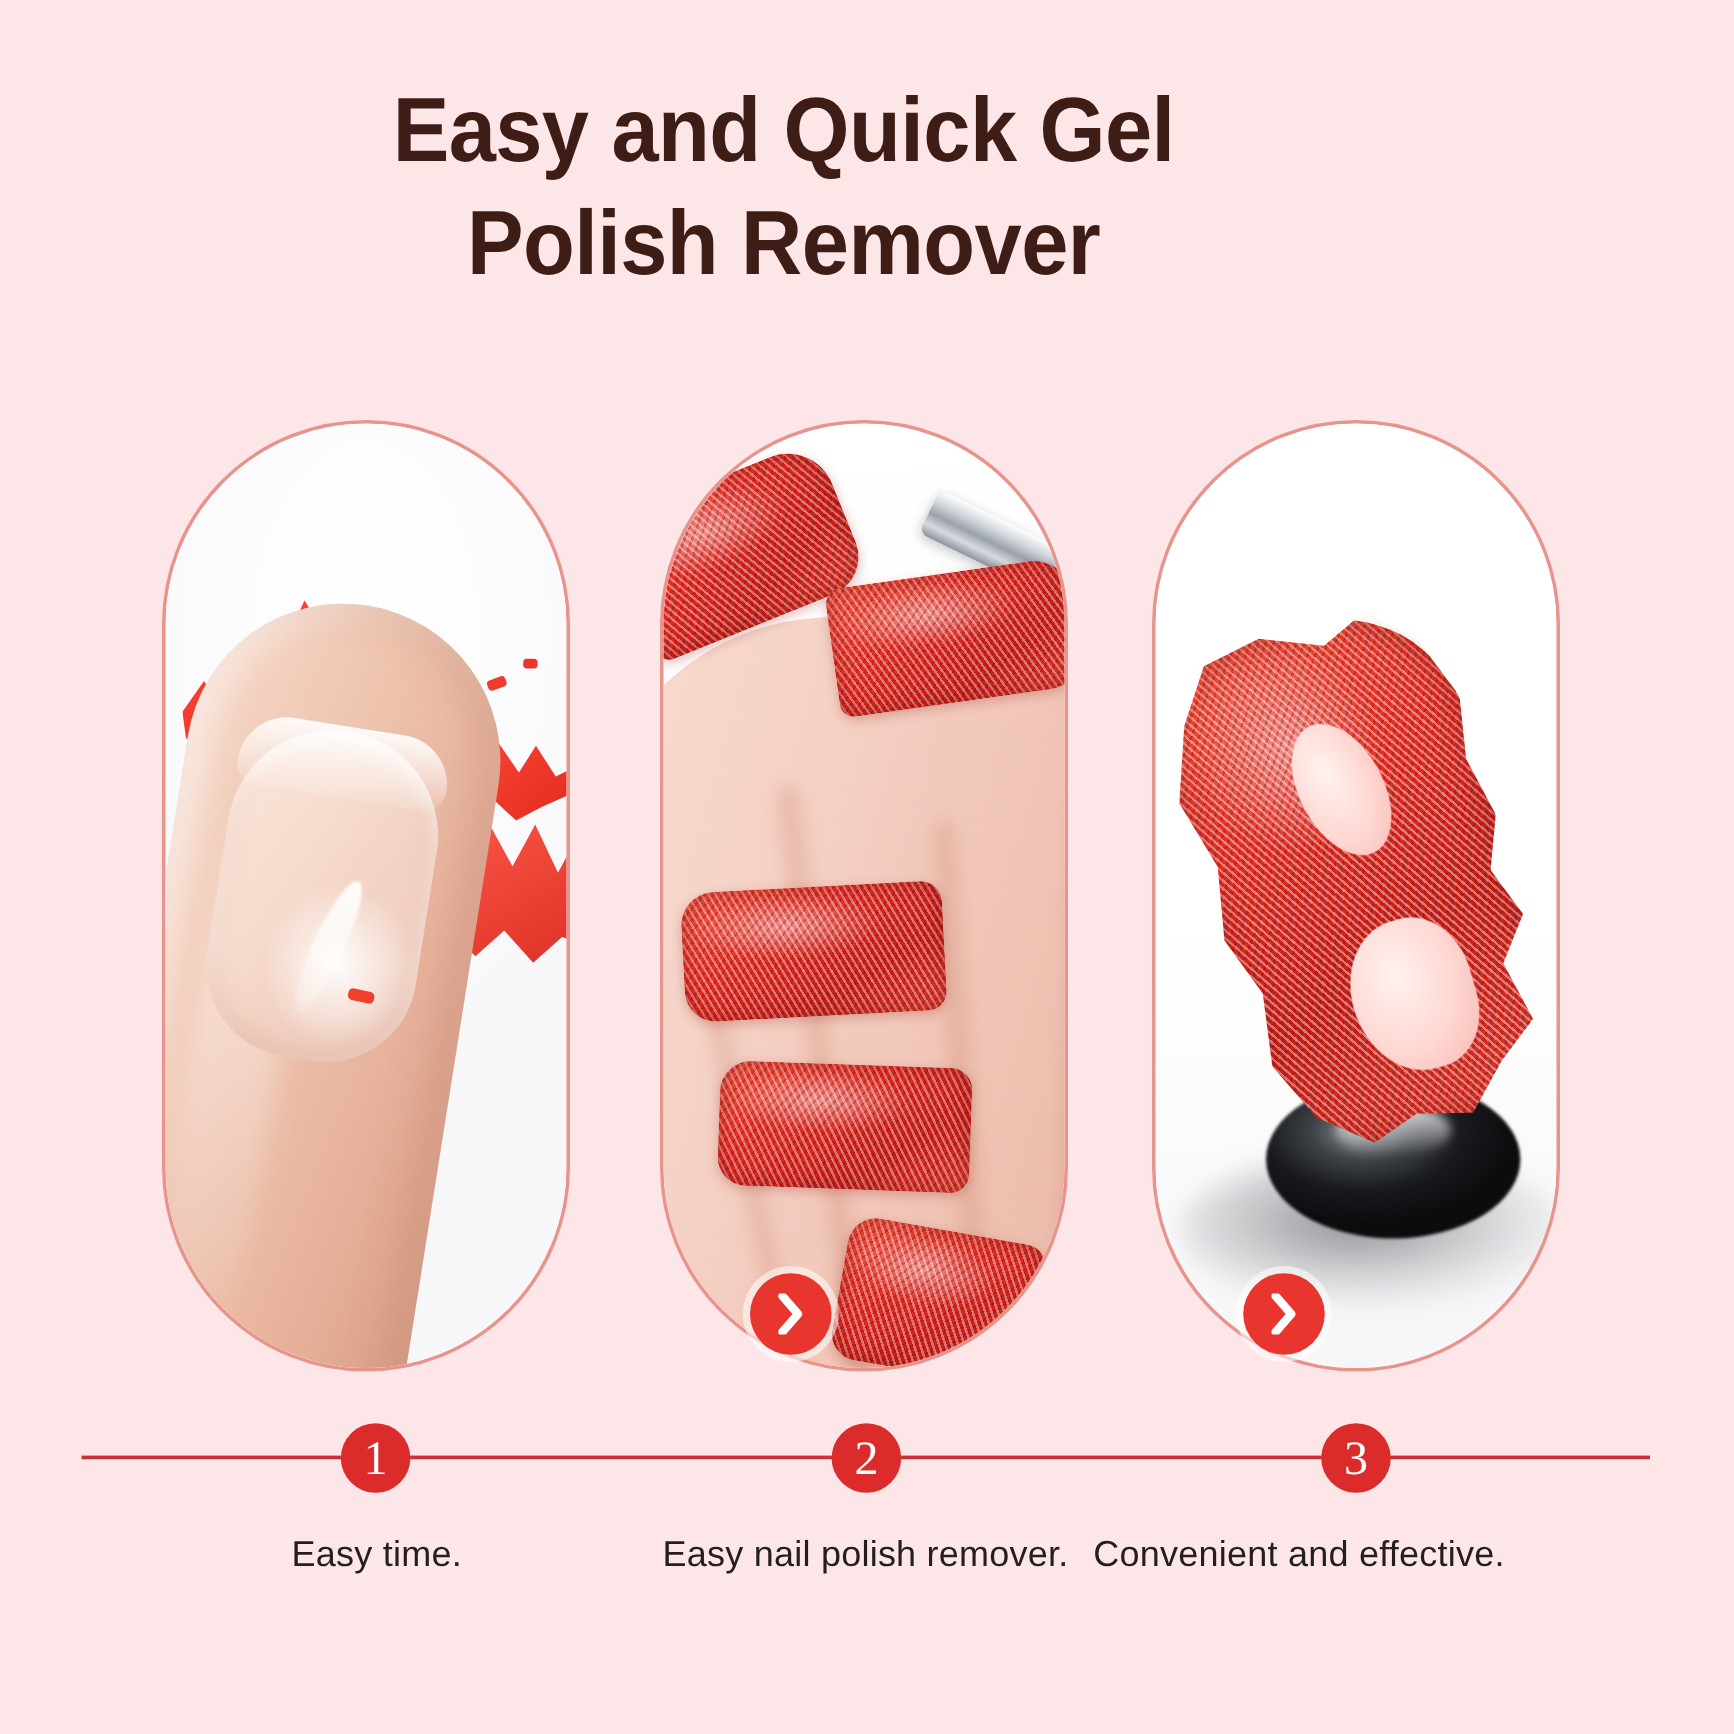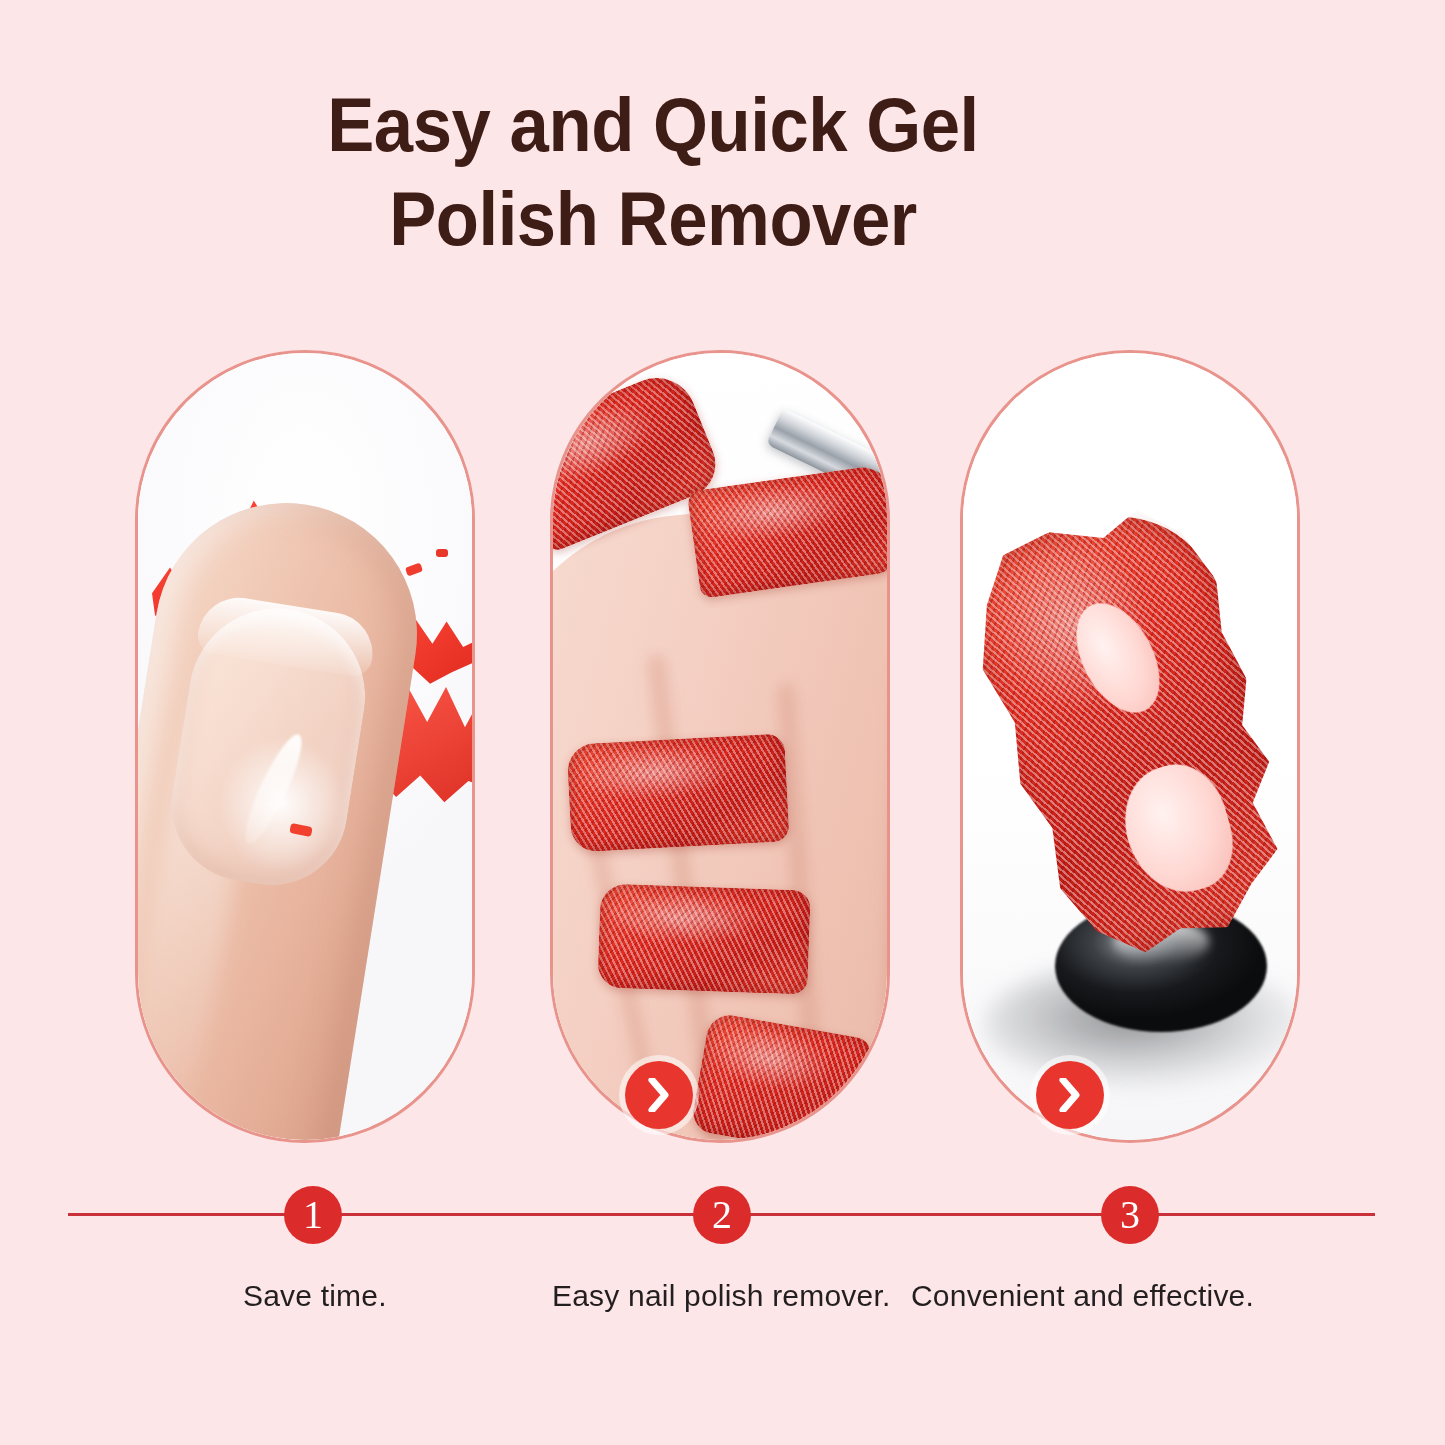--- a/index.html
+++ b/index.html
@@ -8,21 +8,21 @@
   body {
     background:#fde6e8;
     font-family:"Liberation Sans", sans-serif;
     position:relative;
     overflow:hidden;
   }
 
   
   .title-block{
     position:absolute;
-    left:0; top:78px;
+    left:0; top:62px;
     width:1306px;
     text-align:center;
   }
   .title-line{
     display:block;
     font-family:"Liberation Sans", sans-serif;
     font-weight:bold;
     font-size:76px;
     line-height:94px;
     letter-spacing:-0.5px;
@@ -340,15 +340,15 @@
     </svg>
   </div>
 </div>
 
 <div class="step-line"></div>
 
 <div class="badge b1">1</div>
 <div class="badge b2">2</div>
 <div class="badge b3">3</div>
 
-<div class="caption c1">Save time.</div>
+<div class="caption c1">Easy time.</div>
 <div class="caption c2">Easy nail polish remover.</div>
 <div class="caption c3">Convenient and effective.</div>
 
 </body></html>

